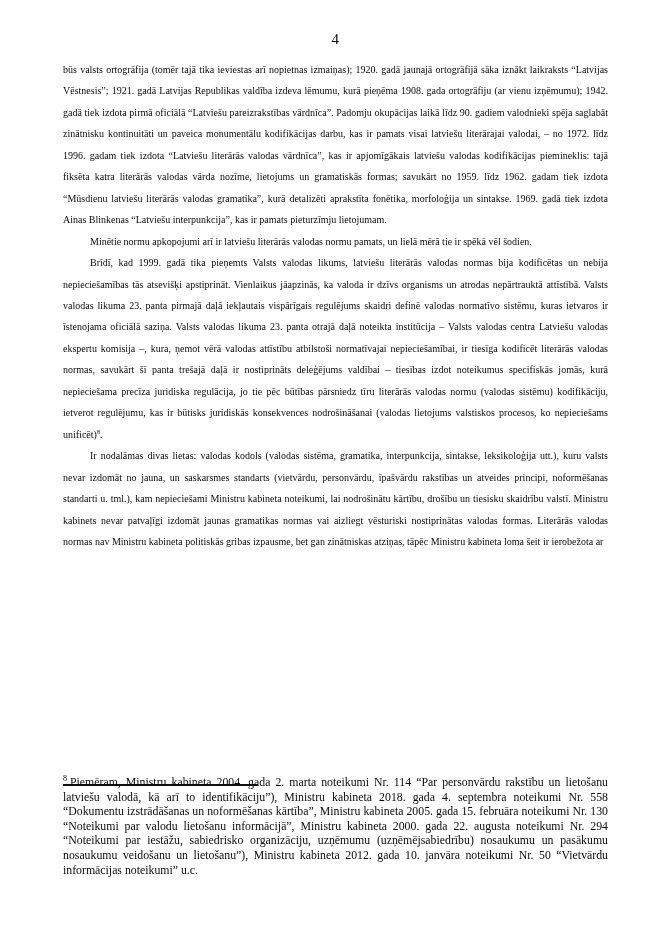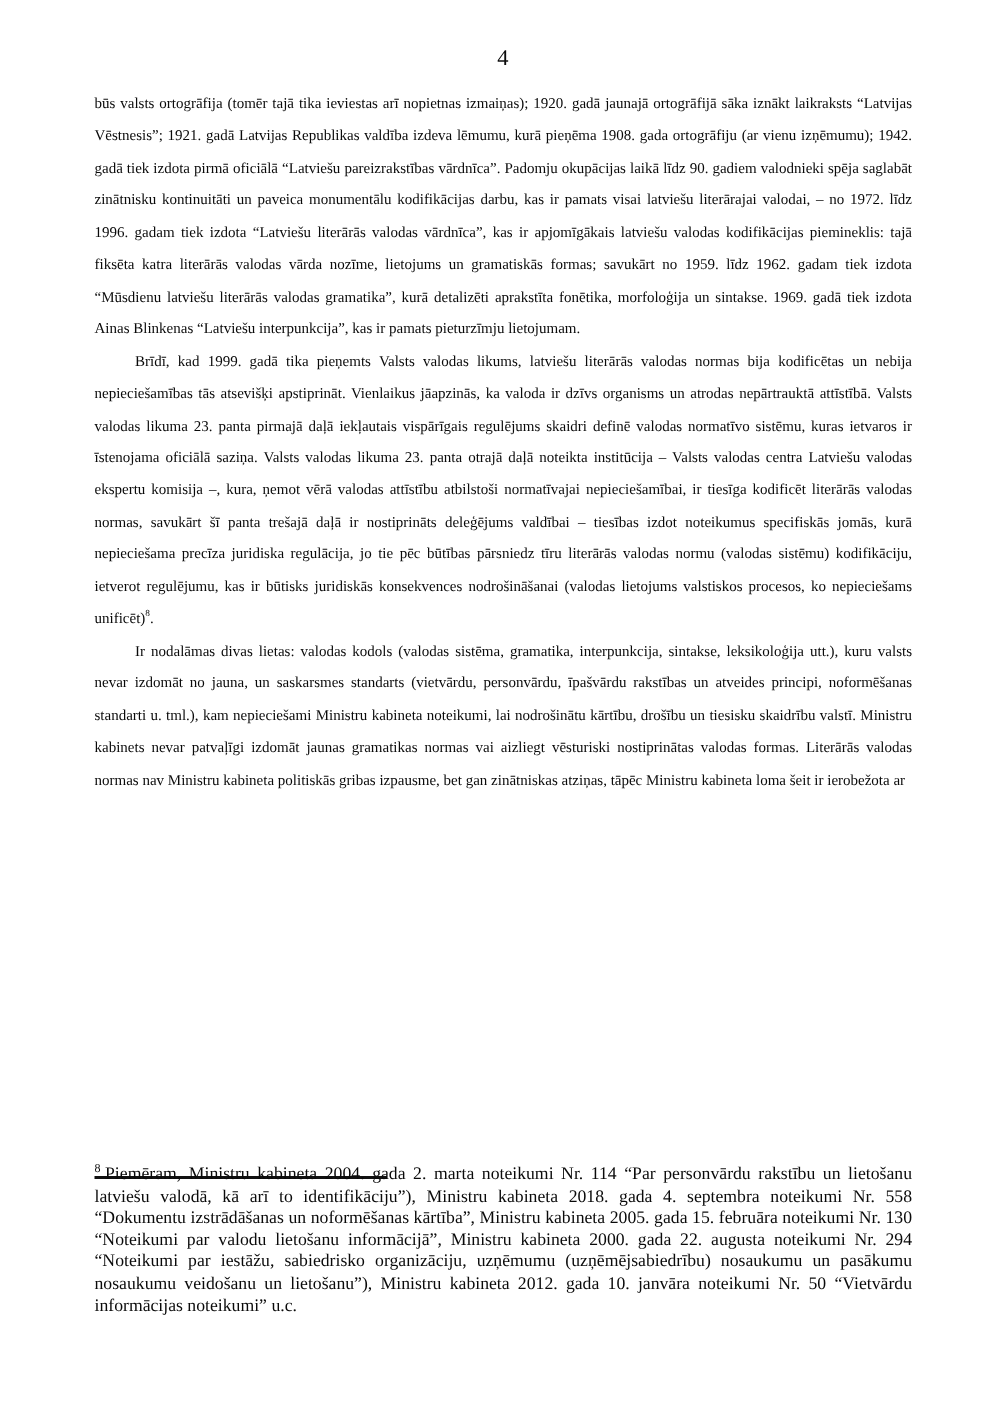--- a/index.html
+++ b/index.html
@@ -75,20 +75,21 @@
 </style>
 </head>
 <body>
 
 <div class="page">
 
   <div class="page-number">4</div>
 
   <div class="content">
     <p class="no-indent">būs valsts ortogrāfija (tomēr tajā tika ieviestas arī nopietnas izmaiņas); 1920. gadā jaunajā ortogrāfijā sāka iznākt laikraksts “Latvijas Vēstnesis”; 1921. gadā Latvijas Republikas valdība izdeva lēmumu, kurā pieņēma 1908. gada ortogrāfiju (ar vienu izņēmumu); 1942. gadā tiek izdota pirmā oficiālā “Latviešu pareizrakstības vārdnīca”. Padomju okupācijas laikā līdz 90. gadiem valodnieki spēja saglabāt zinātnisku kontinuitāti un paveica monumentālu kodifikācijas darbu, kas ir pamats visai latviešu literārajai valodai, – no 1972. līdz 1996. gadam tiek izdota “Latviešu literārās valodas vārdnīca”, kas ir apjomīgākais latviešu valodas kodifikācijas piemineklis: tajā fiksēta katra literārās valodas vārda nozīme, lietojums un gramatiskās formas; savukārt no 1959. līdz 1962. gadam tiek izdota “Mūsdienu latviešu literārās valodas gramatika”, kurā detalizēti aprakstīta fonētika, morfoloģija un sintakse. 1969. gadā tiek izdota Ainas Blinkenas “Latviešu interpunkcija”, kas ir pamats pieturzīmju lietojumam.</p>
+    <p>Minētie normu apkopojumi arī ir latviešu literārās valodas normu pamats, un lielā mērā tie ir spēkā vēl šodien.</p>
     <p><span>Brīdī, kad 1999. gadā tika pieņemts Valsts valodas likums, latviešu literārās valodas normas bija kodificētas un nebija nepieciešamības tās atsevišķi apstiprināt. Vienlaikus jāapzinās, ka valoda ir dzīvs organisms un atrodas nepārtrauktā attīstībā. Valsts valodas likuma 23. panta pirmajā daļā iekļautais vispārīgais regulējums skaidri definē valodas normatīvo sistēmu, kuras ietvaros ir īstenojama oficiālā saziņa. Valsts valodas likuma 23. panta otrajā daļā noteikta institūcija – Valsts valodas centra Latviešu valodas ekspertu komisija –, kura, ņemot vērā valodas attīstību atbilstoši normatīvajai nepieciešamībai, ir tiesīga kodificēt literārās valodas normas, savukārt šī panta trešajā daļā ir nostiprināts deleģējums valdībai – tiesības izdot noteikumus specifiskās jomās, kurā nepieciešama precīza juridiska regulācija, jo tie pēc būtības pārsniedz tīru literārās valodas normu (valodas sistēmu) kodifikāciju, ietverot regulējumu, kas ir būtisks juridiskās konsekvences nodrošināšanai (valodas lietojums valstiskos procesos, ko nepieciešams unificēt)</span><sup class="fn-ref">8</sup><span>.</span></p>
     <p>Ir nodalāmas divas lietas: valodas kodols (valodas sistēma, gramatika, interpunkcija, sintakse, leksikoloģija utt.), kuru valsts nevar izdomāt no jauna, un saskarsmes standarts (vietvārdu, personvārdu, īpašvārdu rakstības un atveides principi, noformēšanas standarti u. tml.), kam nepieciešami Ministru kabineta noteikumi, lai nodrošinātu kārtību, drošību un tiesisku skaidrību valstī. Ministru kabinets nevar patvaļīgi izdomāt jaunas gramatikas normas vai aizliegt vēsturiski nostiprinātas valodas formas. Literārās valodas normas nav Ministru kabineta politiskās gribas izpausme, bet gan zinātniskas atziņas, tāpēc Ministru kabineta loma šeit ir ierobežota ar</p>
   </div>
 
   <div class="footnote-sep"></div>
 
   <div class="footnote"><sup class="fn-marker">8</sup><span>Piemēram, Ministru kabineta 2004. gada 2. marta noteikumi Nr. 114 “Par personvārdu rakstību un lietošanu latviešu valodā, kā arī to identifikāciju”), Ministru kabineta 2018. gada 4. septembra noteikumi Nr. 558 “Dokumentu izstrādāšanas un noformēšanas kārtība”, Ministru kabineta 2005. gada 15. februāra noteikumi Nr. 130 “Noteikumi par valodu lietošanu informācijā”, Ministru kabineta 2000. gada 22. augusta noteikumi Nr. 294 “Noteikumi par iestāžu, sabiedrisko organizāciju, uzņēmumu (uzņēmējsabiedrību) nosaukumu un pasākumu nosaukumu veidošanu un lietošanu”), Ministru kabineta 2012. gada 10. janvāra noteikumi Nr. 50 “Vietvārdu informācijas noteikumi” u.c.</span></div>
 
 </div>
 

